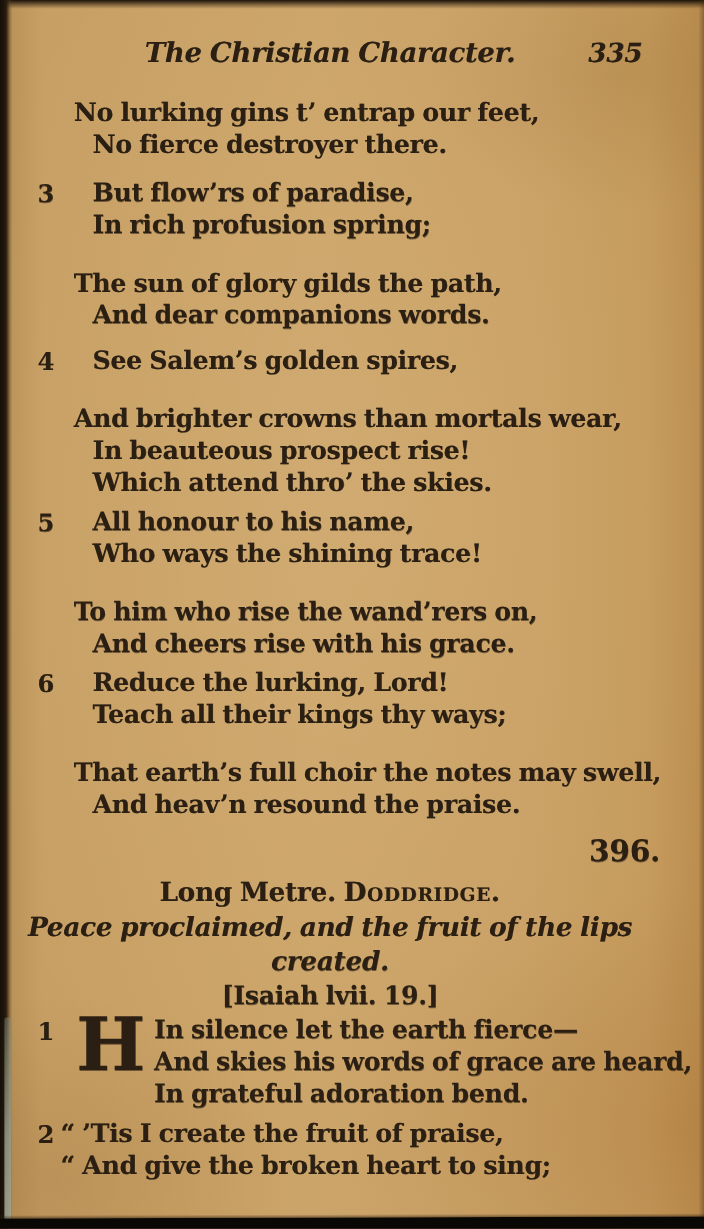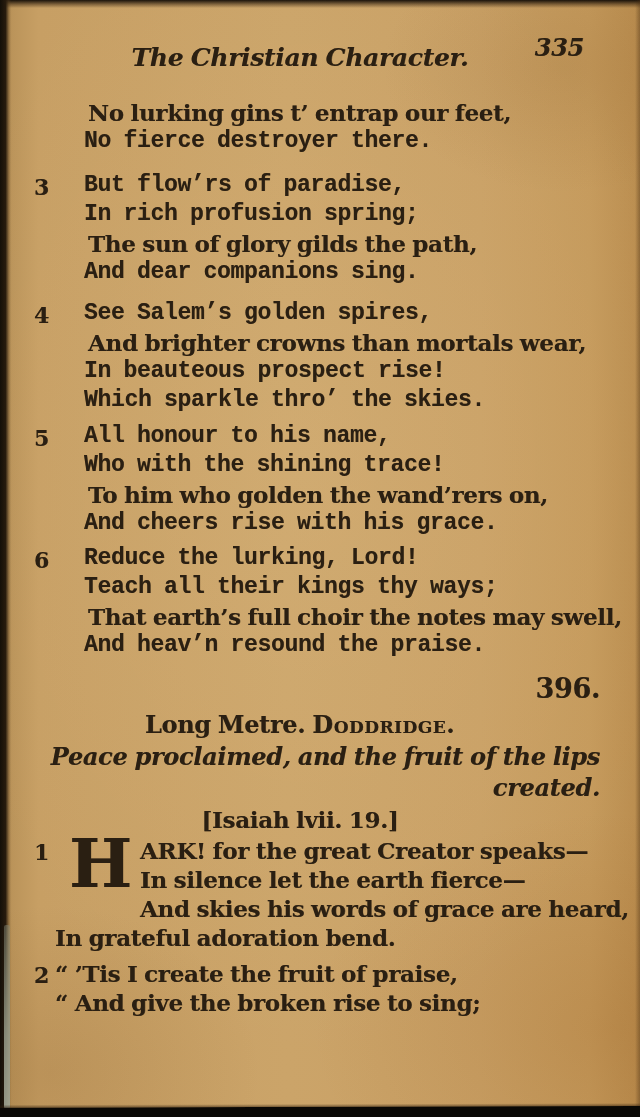--- a/index.html
+++ b/index.html
@@ -64,21 +64,21 @@
     position: absolute; inset: 0;
     font-size: 23px;
     font-weight: 700;
     letter-spacing: -0.3px;
     word-spacing: -1px;
     line-height: 29px;
     text-shadow: 0.3px 0.3px 0.5px rgba(42,31,18,0.55);
   }
   .header {
     position: relative;
-    padding-top: 43px;
+    padding-top: 33px;
     height: 30px;
     line-height: 30px;
   }
   .running-title {
     width: 600px;
     text-align: center;
     font-style: italic;
     font-size: 25px;
   }
   .page-number {
@@ -89,37 +89,37 @@
   .stanza.partial { margin-top: 25px; }
   .stanza.s3 { margin-top: 15px; }
   .stanza.s4 { margin-top: 12px; }
   .stanza.s5 { margin-top: 7px; }
   .stanza.s6 { margin-top: 6px; }
   .vnum {
     position: absolute; left: 34px; top: 2px;
     font-size: 22px;
   }
   .line { white-space: nowrap; }
-  .l-in  { padding-left: 84px; font-family: Liberation Mono, monospace; }
-  .l-out { padding-left: 88px; }
+  .l-in  { padding-left: 84px; }
+  .l-out { padding-left: 67px; margin-top: 24px; }
 
   .hymn-number {
     margin-top: 12px;
     width: 600px; text-align: right;
     font-size: 27px; line-height: 34px;
   }
   .hymn-meta {
     margin-top: 4px;
     width: 600px; text-align: center;
     font-size: 24px; line-height: 30px;
   }
   .author { font-variant: small-caps; letter-spacing: 0.5px; }
   .motto {
     margin-top: 1px;
-    width: 600px; text-align: right;
+    width: 600px; text-align: center;
     font-style: italic;
     font-size: 24px; line-height: 31px;
   }
   .reference {
     margin-top: 2px;
     width: 600px; text-align: center;
     font-size: 23px; line-height: 29px;
   }
   .hymn-verse { position: relative; }
   .hymn-verse.v1 { margin-top: 2px; }
@@ -149,36 +149,36 @@
       <div class="stanza partial">
         <div class="line l-out">No lurking gins t’ entrap our feet,</div>
         <div class="line l-in">No fierce destroyer there.</div>
       </div>
 
       <div class="stanza s3">
         <span class="vnum">3</span>
         <div class="line l-in">But flow’rs of paradise,</div>
         <div class="line l-in">In rich profusion spring;</div>
         <div class="line l-out">The sun of glory gilds the path,</div>
-        <div class="line l-in">And dear companions sing.</div>
+        <div class="line l-in">And dear companions words.</div>
       </div>
 
       <div class="stanza s4">
         <span class="vnum">4</span>
         <div class="line l-in">See Salem’s golden spires,</div>
         <div class="line l-out">And brighter crowns than mortals wear,</div>
         <div class="line l-in">In beauteous prospect rise!</div>
-        <div class="line l-in">Which sparkle thro’ the skies.</div>
+        <div class="line l-in">Which attend thro’ the skies.</div>
       </div>
 
       <div class="stanza s5">
         <span class="vnum">5</span>
         <div class="line l-in">All honour to his name,</div>
-        <div class="line l-in">Who with the shining trace!</div>
-        <div class="line l-out">To him who golden the wand’rers on,</div>
+        <div class="line l-in">Who ways the shining trace!</div>
+        <div class="line l-out">To him who rise the wand’rers on,</div>
         <div class="line l-in">And cheers rise with his grace.</div>
       </div>
 
       <div class="stanza s6">
         <span class="vnum">6</span>
         <div class="line l-in">Reduce the lurking, Lord!</div>
         <div class="line l-in">Teach all their kings thy ways;</div>
         <div class="line l-out">That earth’s full choir the notes may swell,</div>
         <div class="line l-in">And heav’n resound the praise.</div>
       </div>
@@ -194,32 +194,31 @@
         <div>Peace proclaimed, and the fruit of the lips</div>
         <div>created.</div>
       </div>
 
       <div class="reference">[Isaiah lvii. 19.]</div>
 
       <div class="hymn-verse v1">
         <span class="vnum">1</span>
         <div class="verse-body">
           <span class="dropcap">H</span>
-          <div class="line">ARK! for the great Creator speaks—</div>
           <div class="line">In silence let the earth fierce—</div>
           <div class="line">And skies his words of grace are heard,</div>
           <div class="line">In grateful adoration bend.</div>
         </div>
       </div>
 
       <div class="hymn-verse v2">
         <span class="vnum">2</span>
         <div class="verse-body">
           <div class="line">“ ’Tis I create the fruit of praise,</div>
-          <div class="line">“ And give the broken rise to sing;</div>
+          <div class="line">“ And give the broken heart to sing;</div>
         </div>
       </div>
 
     </div>
 
     <div class="edge-top"></div>
     <div class="edge-left"></div>
     <div class="spine-sliver"></div>
     <div class="edge-right"></div>
     <div class="edge-bottom"></div>

